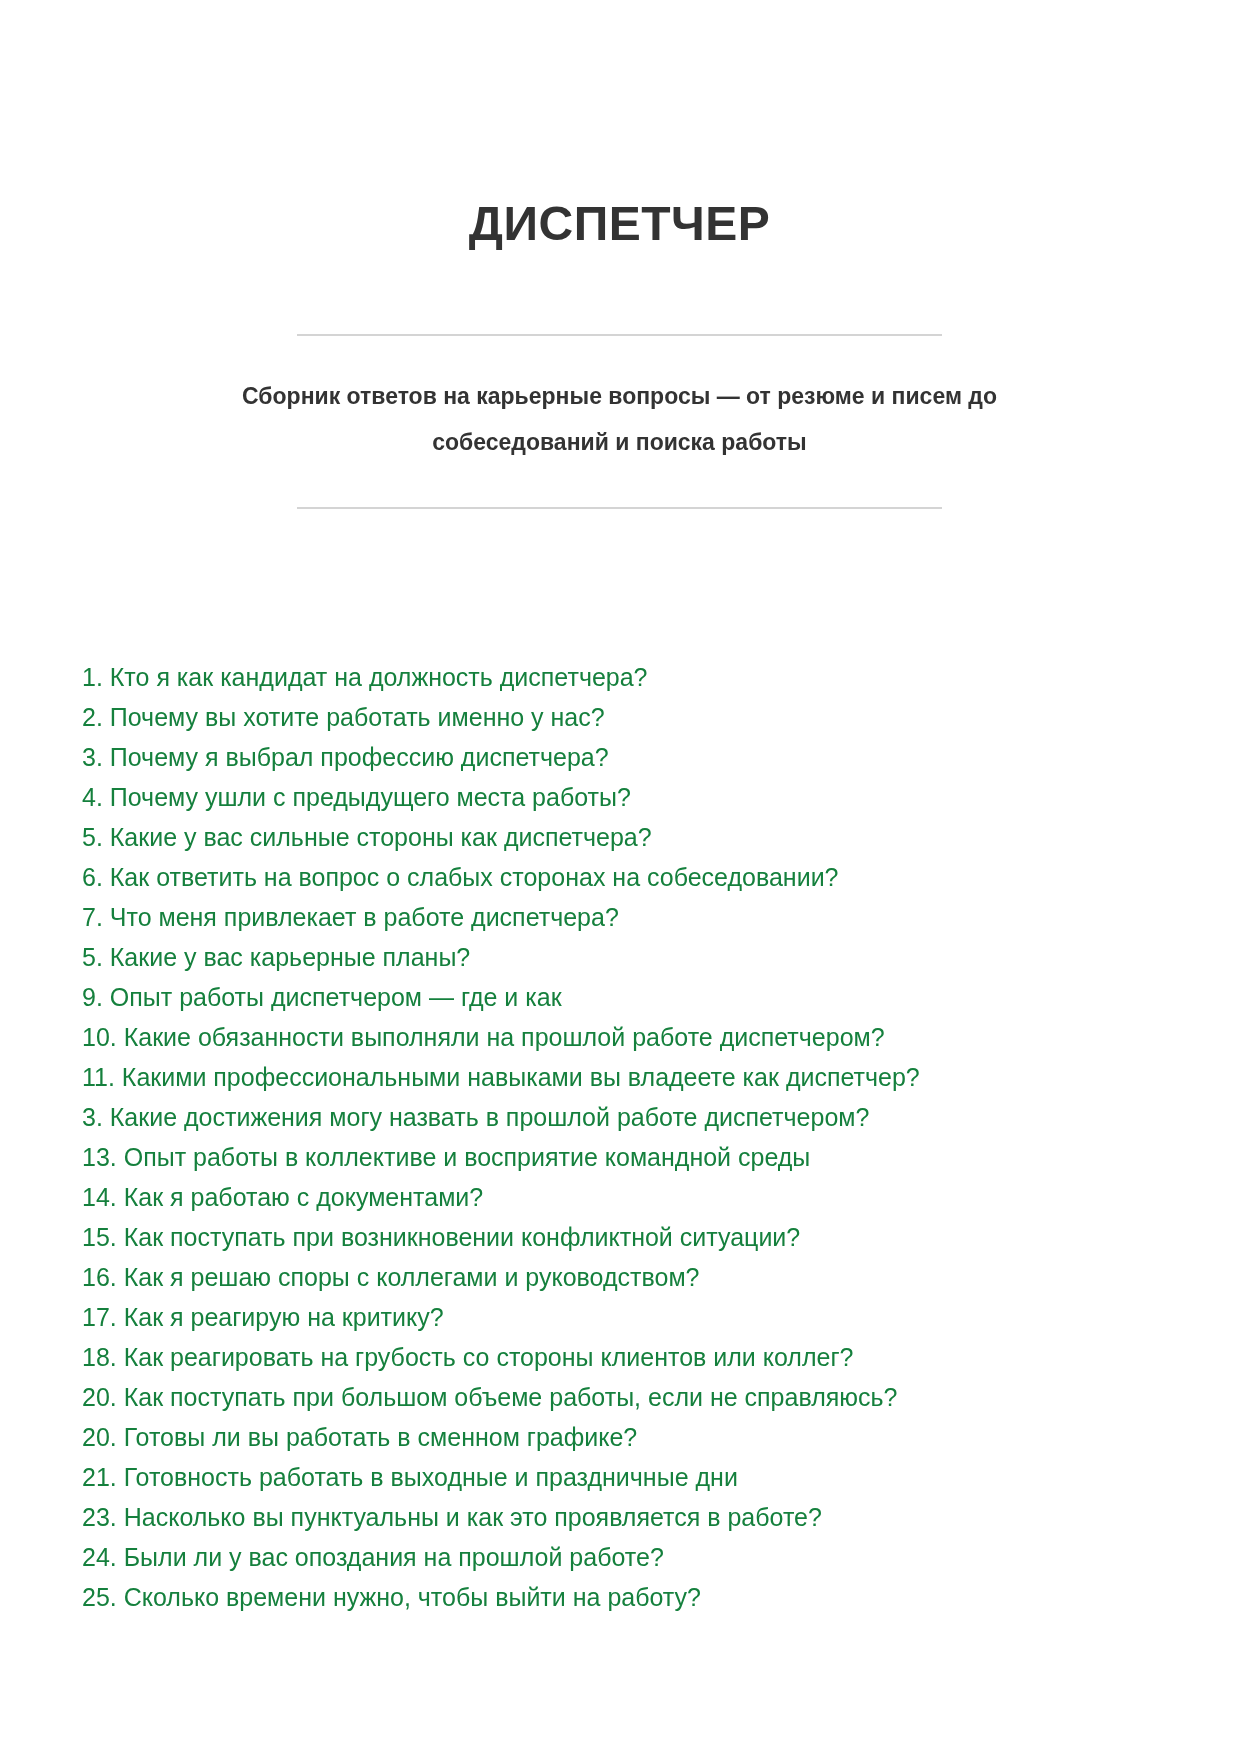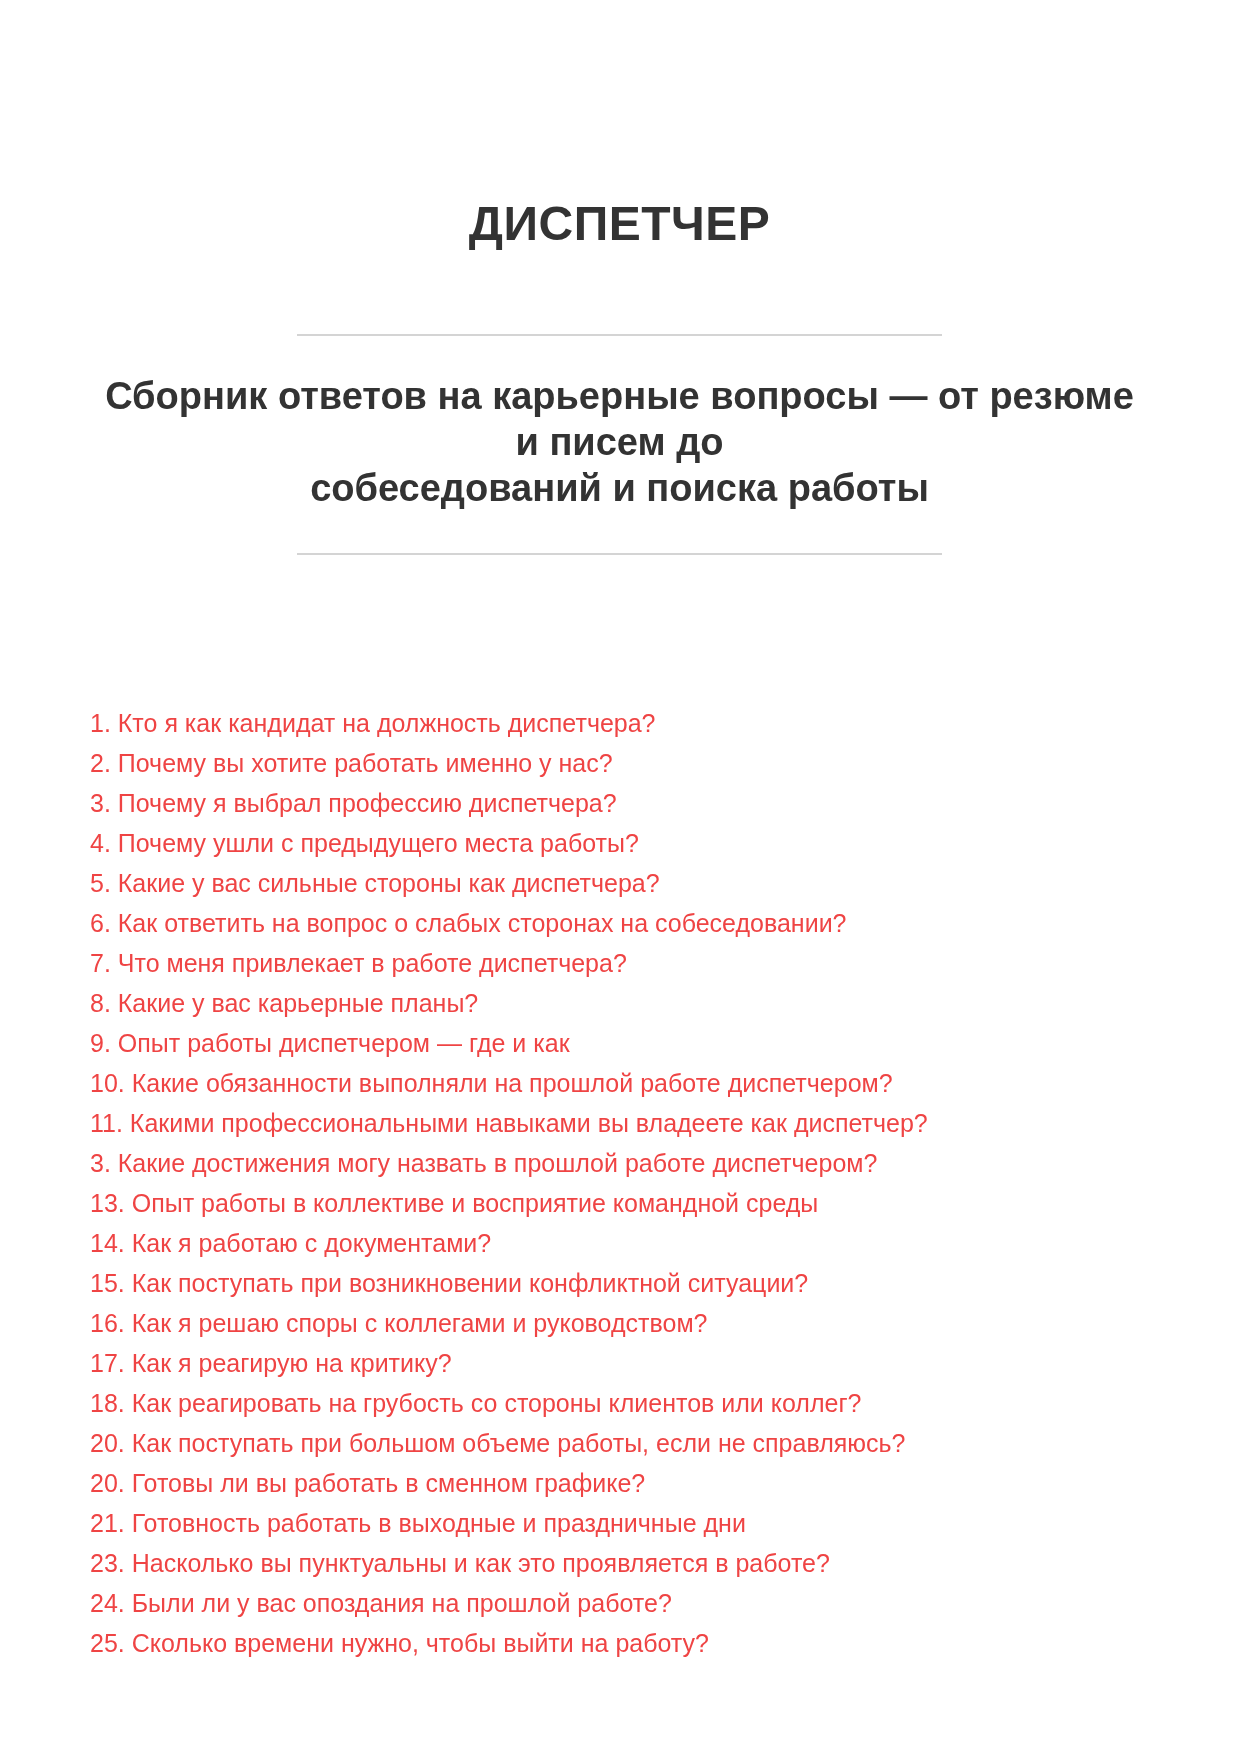--- a/index.html
+++ b/index.html
@@ -33,33 +33,33 @@
     height: 0;
     margin: 0 auto;
     border: none;
     border-top: 2px solid #d4d4d4;
   }
   .divider-top { margin-top: 82px; }
   .divider-bottom { margin-top: 42px; }
   .doc-subtitle {
     margin: 37px auto 12px auto;
     width: 1040px;
-    font-size: 38px;
+    font-size: 23px;
     line-height: 46px;
     font-weight: bold;
     text-align: center;
     color: #333333;
   }
   .toc-list {
     list-style: none;
-    margin: 148px 0 0 8px;
+    margin: 148px 0 0 0;
     padding: 0 40px 0 82px;
     font-size: 25px;
     line-height: 40px;
-    color: #ef4444;
+    color: #15803d;
   }
   .toc-list li {
     white-space: nowrap;
   }
 </style>
 </head>
 <body>
 
 <div class="page">
 
@@ -75,21 +75,21 @@
   <hr class="divider divider-bottom">
 
   <ul class="toc-list">
       <li>1. Кто я как кандидат на должность диспетчера?</li>
       <li>2. Почему вы хотите работать именно у нас?</li>
       <li>3. Почему я выбрал профессию диспетчера?</li>
       <li>4. Почему ушли с предыдущего места работы?</li>
       <li>5. Какие у вас сильные стороны как диспетчера?</li>
       <li>6. Как ответить на вопрос о слабых сторонах на собеседовании?</li>
       <li>7. Что меня привлекает в работе диспетчера?</li>
-      <li>8. Какие у вас карьерные планы?</li>
+      <li>5. Какие у вас карьерные планы?</li>
       <li>9. Опыт работы диспетчером — где и как</li>
       <li>10. Какие обязанности выполняли на прошлой работе диспетчером?</li>
       <li>11. Какими профессиональными навыками вы владеете как диспетчер?</li>
       <li>3. Какие достижения могу назвать в прошлой работе диспетчером?</li>
       <li>13. Опыт работы в коллективе и восприятие командной среды</li>
       <li>14. Как я работаю с документами?</li>
       <li>15. Как поступать при возникновении конфликтной ситуации?</li>
       <li>16. Как я решаю споры с коллегами и руководством?</li>
       <li>17. Как я реагирую на критику?</li>
       <li>18. Как реагировать на грубость со стороны клиентов или коллег?</li>

